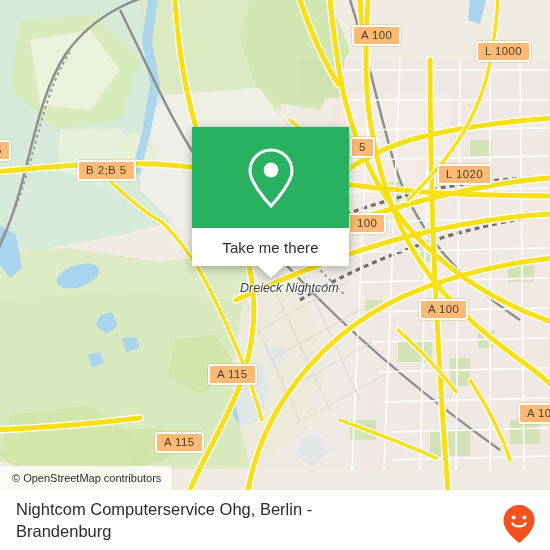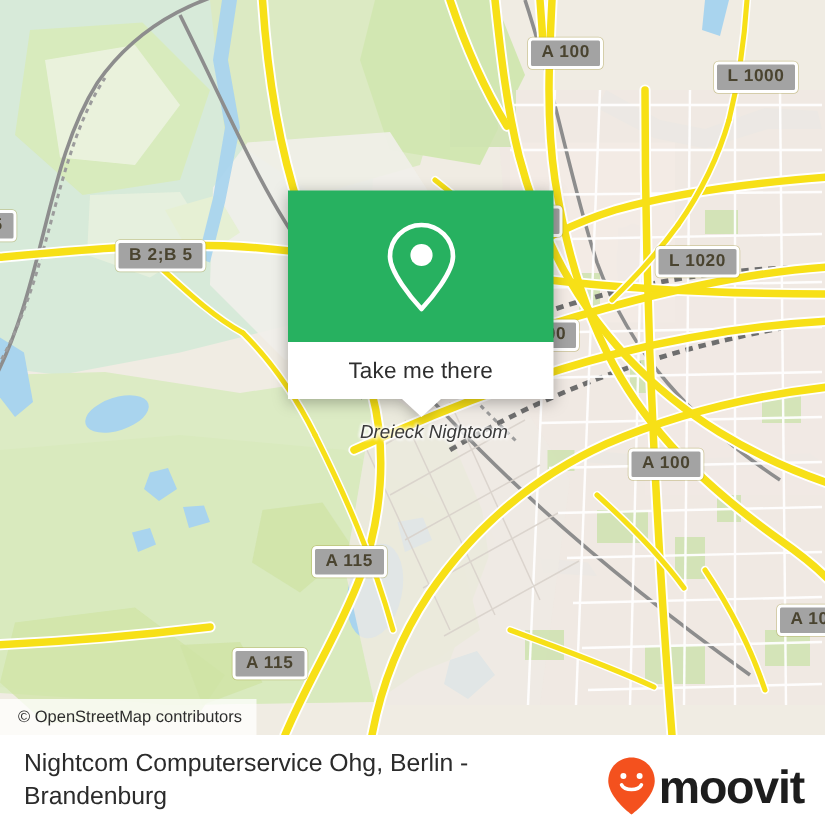--- a/index.html
+++ b/index.html
@@ -19,26 +19,26 @@
     background: #f2efe9;
   }
   .layer { position: absolute; left: 0; top: 0; width: 550px; height: 490px; }
 
   
   .urban { background: #f0ece3; }
 
   
   .shield {
     position: absolute;
-    background: #a3a3a3;
+    background: #fdba74;
     border: 2px solid #ffffff;
     border-radius: 3px;
     color: #4a4430;
     font-size: 11.5px;
-    font-weight: bold;
+    font-weight: normal;
     letter-spacing: .4px;
     padding: 2px 7px 3px 7px;
     white-space: nowrap;
     line-height: 12px;
     box-shadow: 0 0 0 .5px rgba(160,150,60,.45);
     font-family: "Liberation Sans", sans-serif;
   }
 
   
   .place-label {
@@ -48,21 +48,21 @@
     color: #3b3b3b;
     white-space: nowrap;
     text-shadow: 0 0 3px #fff, 0 0 3px #fff, 1px 1px 2px #fff, -1px -1px 2px #fff;
     font-family: "Liberation Sans", sans-serif;
   }
 
   
   #popup {
     position: absolute;
     left: 192px; top: 127px;
-    width: 177px;
+    width: 157px;
     filter: drop-shadow(0 2px 5px rgba(0,0,0,.30));
   }
   #popup-top {
     height: 101px;
     display: flex; align-items: center; justify-content: center;
   }
   #popup-bottom {
     background: #ffffff;
     height: 38px;
     display: flex; align-items: center; justify-content: center;
@@ -329,17 +329,16 @@
 
   <div id="footer">
     <div id="footer-title">Nightcom Computerservice Ohg, Berlin - Brandenburg</div>
     <div id="brand">
       <svg width="34" height="40" viewBox="0 0 34 40">
         <path d="M17 1 C8.4 1 1.5 7.9 1.5 16.5 C1.5 25.8 12.2 35.5 17 39 C21.8 35.5 32.5 25.8 32.5 16.5 C32.5 7.9 25.6 1 17 1 Z" fill="#f4511e"></path>
         <circle cx="11.6" cy="13.4" r="2.0" fill="#ffffff"></circle>
         <circle cx="22.4" cy="13.4" r="2.0" fill="#ffffff"></circle>
         <path d="M10.4 19.2 C12.6 23.4 21.4 23.4 23.6 19.2" fill="none" stroke="#ffffff" stroke-width="2.4" stroke-linecap="round"></path>
       </svg>
-      <span id="brand-word">moovit</span>
     </div>
   </div>
 
 </div>
 
 </body></html>

